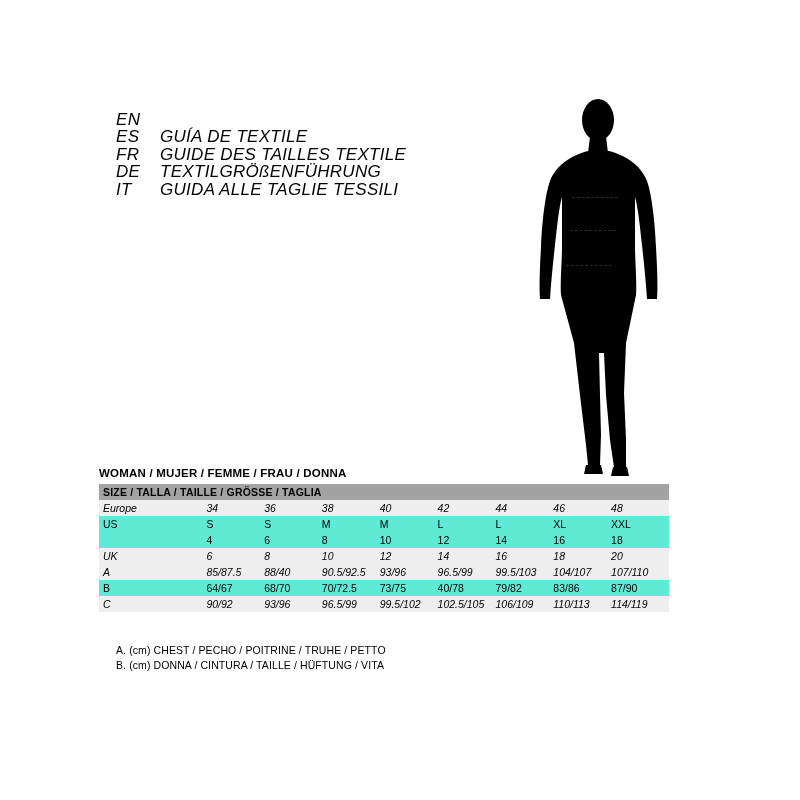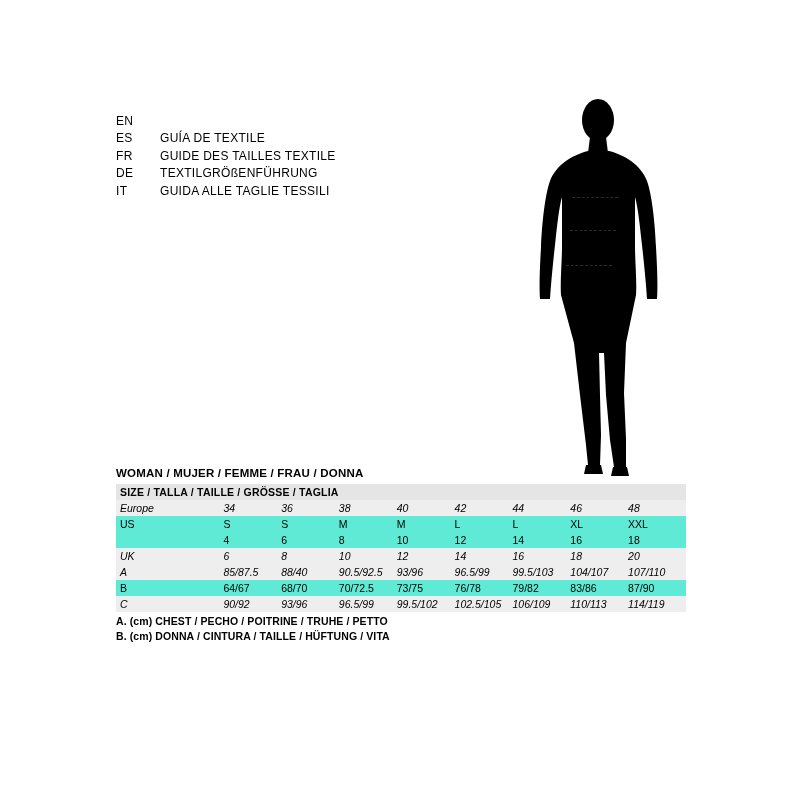--- a/index.html
+++ b/index.html
@@ -18,24 +18,25 @@
 
   
   #title-block {
     position: absolute;
     left: 116px;
     top: 112px;
     width: 330px;
   }
   .title-row {
     display: flex;
-    align-items: center;
+    align-items: flex-end;
     height: 17.5px;
-    font-size: 12px;
+    font-size: 17px;
     letter-spacing: 0.3px;
+    font-style: italic;
   }
   .title-lang {
     width: 44px;
     flex: 0 0 44px;
   }
   .title-text {
     flex: 1;
   }
 
   
@@ -65,21 +66,21 @@
   .marker-label {
     margin-left: 8px;
     font-size: 12px;
     font-weight: bold;
     line-height: 12px;
   }
 
   
   #table-area {
     position: absolute;
-    left: 116px;
+    left: 99px;
     top: 467px;
     width: 570px;
   }
   #woman-heading {
     font-size: 11.5px;
     font-weight: bold;
     letter-spacing: 0.2px;
     margin-bottom: 5px;
   }
   table.size-table {
@@ -88,21 +89,21 @@
     font-size: 10.5px;
   }
   table.size-table td {
     padding: 0;
     height: 16px;
     vertical-align: middle;
     line-height: 16px;
     white-space: nowrap;
   }
   .row-band-dark td {
-    background: #e5e5e5;
+    background: #a3a3a3;
     margin-top: 24px;
   }
   .row-band-light td {
     background: #eeeeee;
     font-style: italic;
   }
   .row-band-white td {
     background: #5eead4;
   }
   .hdr-label {
@@ -116,23 +117,22 @@
   }
   td.val {
     width: 58px;
     text-align: left;
   }
 
   
   #legend {
     position: absolute;
     left: 116px;
-    top: 614px;
+    top: 643px;
     width: 420px;
-    font-weight: bold;
   }
   .legend-row {
     font-size: 10.5px;
     line-height: 15px;
     letter-spacing: 0.1px;
   }
 </style>
 </head>
 <body>
 
@@ -287,21 +287,21 @@
         <td class="val">104/107</td>
         <td class="val">107/110</td>
       </tr>
 
       <tr class="row-band-white">
         <td class="lbl">B</td>
         <td class="val">64/67</td>
         <td class="val">68/70</td>
         <td class="val">70/72.5</td>
         <td class="val">73/75</td>
-        <td class="val">76/78</td>
+        <td class="val">40/78</td>
         <td class="val">79/82</td>
         <td class="val">83/86</td>
         <td class="val">87/90</td>
       </tr>
 
       <tr class="row-band-light">
         <td class="lbl">C</td>
         <td class="val">90/92</td>
         <td class="val">93/96</td>
         <td class="val">96.5/99</td>

